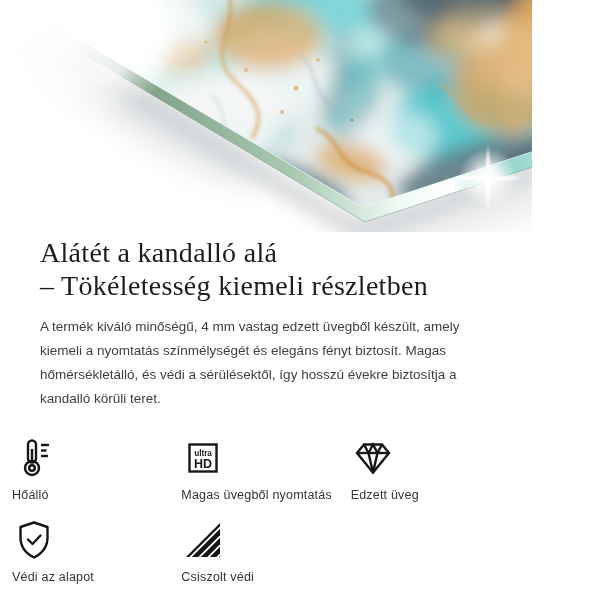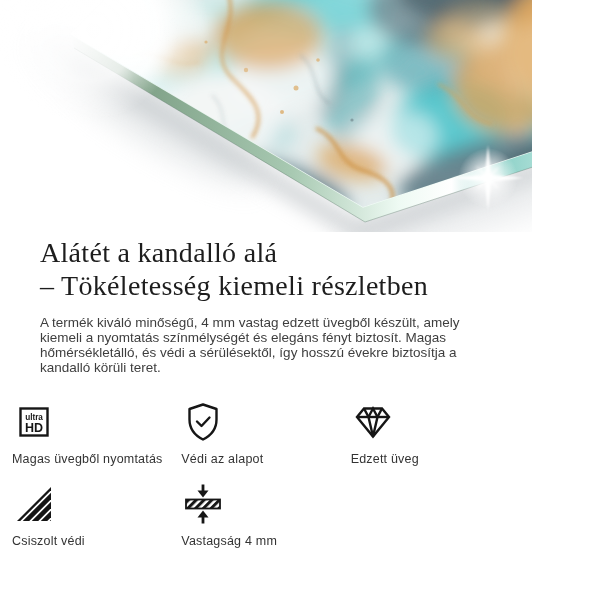--- a/index.html
+++ b/index.html
@@ -3,21 +3,21 @@
 <meta charset="utf-8">
 <style>
   html,body{margin:0;padding:0;background:#ffffff;}
   .page{width:532px;height:600px;overflow:hidden;background:#ffffff;
         font-family:"Liberation Sans",sans-serif;position:relative;}
   .hero{height:232px;position:relative;}
   .hero svg{display:block;}
   .content{padding:0 40px;}
   .heading{font-family:"Liberation Serif",serif;font-weight:400;font-size:28px;
            line-height:33px;color:#1d1d1d;margin:4px 0 0;letter-spacing:.3px;}
-  .desc{font-size:13.5px;line-height:15px;color:#3e3e3e;margin:13px 0 0;max-width:515px;}
+  .desc{font-size:13.5px;line-height:24px;color:#3e3e3e;margin:13px 0 0;max-width:515px;}
   .features{display:grid;grid-template-columns:repeat(3,1fr);row-gap:16px;margin:25px -28px 0;}
   .feature{display:flex;flex-direction:column;align-items:flex-start;text-align:center;}
   .feature svg{width:44px;height:44px;display:block;}
   .f-label{margin-top:8px;font-size:12.5px;color:#333333;letter-spacing:.2px;}
   .ico{stroke:#161616;fill:none;stroke-width:2.4;}
 </style>
 </head>
 <body>
 
 <div class="page">
@@ -140,74 +140,72 @@
     </svg>
   </div>
 
   <div class="content">
     <h2 class="heading"><span>Alátét a kandalló alá</span><br><span>– Tökéletesség kiemeli részletben</span></h2>
 
     <p class="desc">A termék kiváló minőségű, 4 mm vastag edzett üvegből készült, amely kiemeli a nyomtatás színmélységét és elegáns fényt biztosít. Magas hőmérsékletálló, és védi a sérülésektől, így hosszú évekre biztosítja a kandalló körüli teret.</p>
 
     <div class="features">
 
+      <div class="feature">
+        <svg viewBox="0 0 44 44">
+          <rect class="ico" x="16" y="4.5" width="8" height="22" rx="4"></rect>
+          <circle class="ico" cx="20" cy="32" r="7"></circle>
+          <circle class="ico" cx="20" cy="32" r="2.8" stroke-width="2.2"></circle>
+          <line class="ico" x1="20" y1="13" x2="20" y2="27" stroke-width="2.2"></line>
+          <line class="ico" x1="29" y1="9" x2="37" y2="9" stroke-width="2.2"></line>
+          <line class="ico" x1="29" y1="14.5" x2="34.5" y2="14.5" stroke-width="2.2"></line>
+          <line class="ico" x1="29" y1="20" x2="36" y2="20" stroke-width="2.2"></line>
+        </svg>
+        <div class="f-label">Hőálló</div>
+      </div>
 
       <div class="feature">
         <svg viewBox="0 0 44 44">
           <rect class="ico" x="8.5" y="8.5" width="27" height="27" stroke-width="2.6"></rect>
           <text x="22" y="19.5" font-size="8.2" font-weight="bold" text-anchor="middle" fill="#161616" font-family="Liberation Sans, sans-serif">ultra</text>
           <text x="22" y="32" font-size="12.5" font-weight="bold" text-anchor="middle" fill="#161616" font-family="Liberation Sans, sans-serif">HD</text>
         </svg>
         <div class="f-label">Magas üvegből nyomtatás</div>
-      </div>
-
-      <div class="feature">
-        <svg viewBox="0 0 44 44">
-          <path class="ico" d="M22,4.5 L35.5,9 L35.5,19.5 C35.5,28.5 30,35.5 22,39.5 C14,35.5 8.5,28.5 8.5,19.5 L8.5,9 Z" stroke-width="2.5" stroke-linejoin="round"></path>
-          <path class="ico" d="M16,21.5 L20.5,26 L28.5,17.5" stroke-width="2.5" stroke-linecap="round" stroke-linejoin="round"></path>
-        </svg>
-        <div class="f-label">Védi az alapot</div>
       </div>
 
       <div class="feature">
         <svg viewBox="0 0 44 44">
           <path class="ico" d="M13,8.5 L31,8.5 L38,17 L22,36.5 L6,17 Z" stroke-width="2.3"></path>
           <path class="ico" d="M6,17 L38,17" stroke-width="2"></path>
           <path class="ico" d="M13,8.5 L17.5,17 L22,36.5 L26.5,17 L31,8.5" stroke-width="2"></path>
           <path class="ico" d="M17.5,17 L22,8.5 L26.5,17" stroke-width="2"></path>
         </svg>
         <div class="f-label">Edzett üveg</div>
+      </div>
+
+      <div class="feature">
+        <svg viewBox="0 0 44 44">
+          <path class="ico" d="M22,4.5 L35.5,9 L35.5,19.5 C35.5,28.5 30,35.5 22,39.5 C14,35.5 8.5,28.5 8.5,19.5 L8.5,9 Z" stroke-width="2.5" stroke-linejoin="round"></path>
+          <path class="ico" d="M16,21.5 L20.5,26 L28.5,17.5" stroke-width="2.5" stroke-linecap="round" stroke-linejoin="round"></path>
+        </svg>
+        <div class="f-label">Védi az alapot</div>
       </div>
 
       <div class="feature">
         <svg viewBox="0 0 44 44">
           <clipPath id="triClip">
               <path d="M5,39 L39,5 L39,39 Z"></path>
             </clipPath>
           <g clip-path="url(#triClip)" stroke="#161616" stroke-width="4.6">
             <line x1="-2" y1="46" x2="46" y2="-2"></line>
             <line x1="7" y1="46" x2="46" y2="7"></line>
             <line x1="16" y1="46" x2="46" y2="16"></line>
             <line x1="25" y1="46" x2="46" y2="25"></line>
             <line x1="34" y1="46" x2="46" y2="34"></line>
           </g>
         </svg>
         <div class="f-label">Csiszolt védi</div>
       </div>
 
-      <div class="feature">
-        <svg viewBox="0 0 44 44">
-          <pattern id="hatchP" width="5.5" height="5.5" patternUnits="userSpaceOnUse" patternTransform="rotate(45)">
-            <rect width="5.5" height="5.5" fill="#ffffff"></rect>
-            <rect width="3" height="5.5" fill="#161616"></rect>
-          </pattern>
-          <rect x="5" y="17.5" width="34" height="9" fill="url(#hatchP)" stroke="#161616" stroke-width="1.8"></rect>
-          <line x1="22" y1="2.5" x2="22" y2="9" stroke="#161616" stroke-width="2.8"></line>
-          <path d="M16.5,8.5 L27.5,8.5 L22,15.5 Z" fill="#161616"></path>
-          <line x1="22" y1="41.5" x2="22" y2="35" stroke="#161616" stroke-width="2.8"></line>
-          <path d="M16.5,35.5 L27.5,35.5 L22,28.5 Z" fill="#161616"></path>
-        </svg>
-        <div class="f-label">Vastagság 4 mm</div>
-      </div>
 
     </div>
   </div>
 </div>
 
 </body></html>

